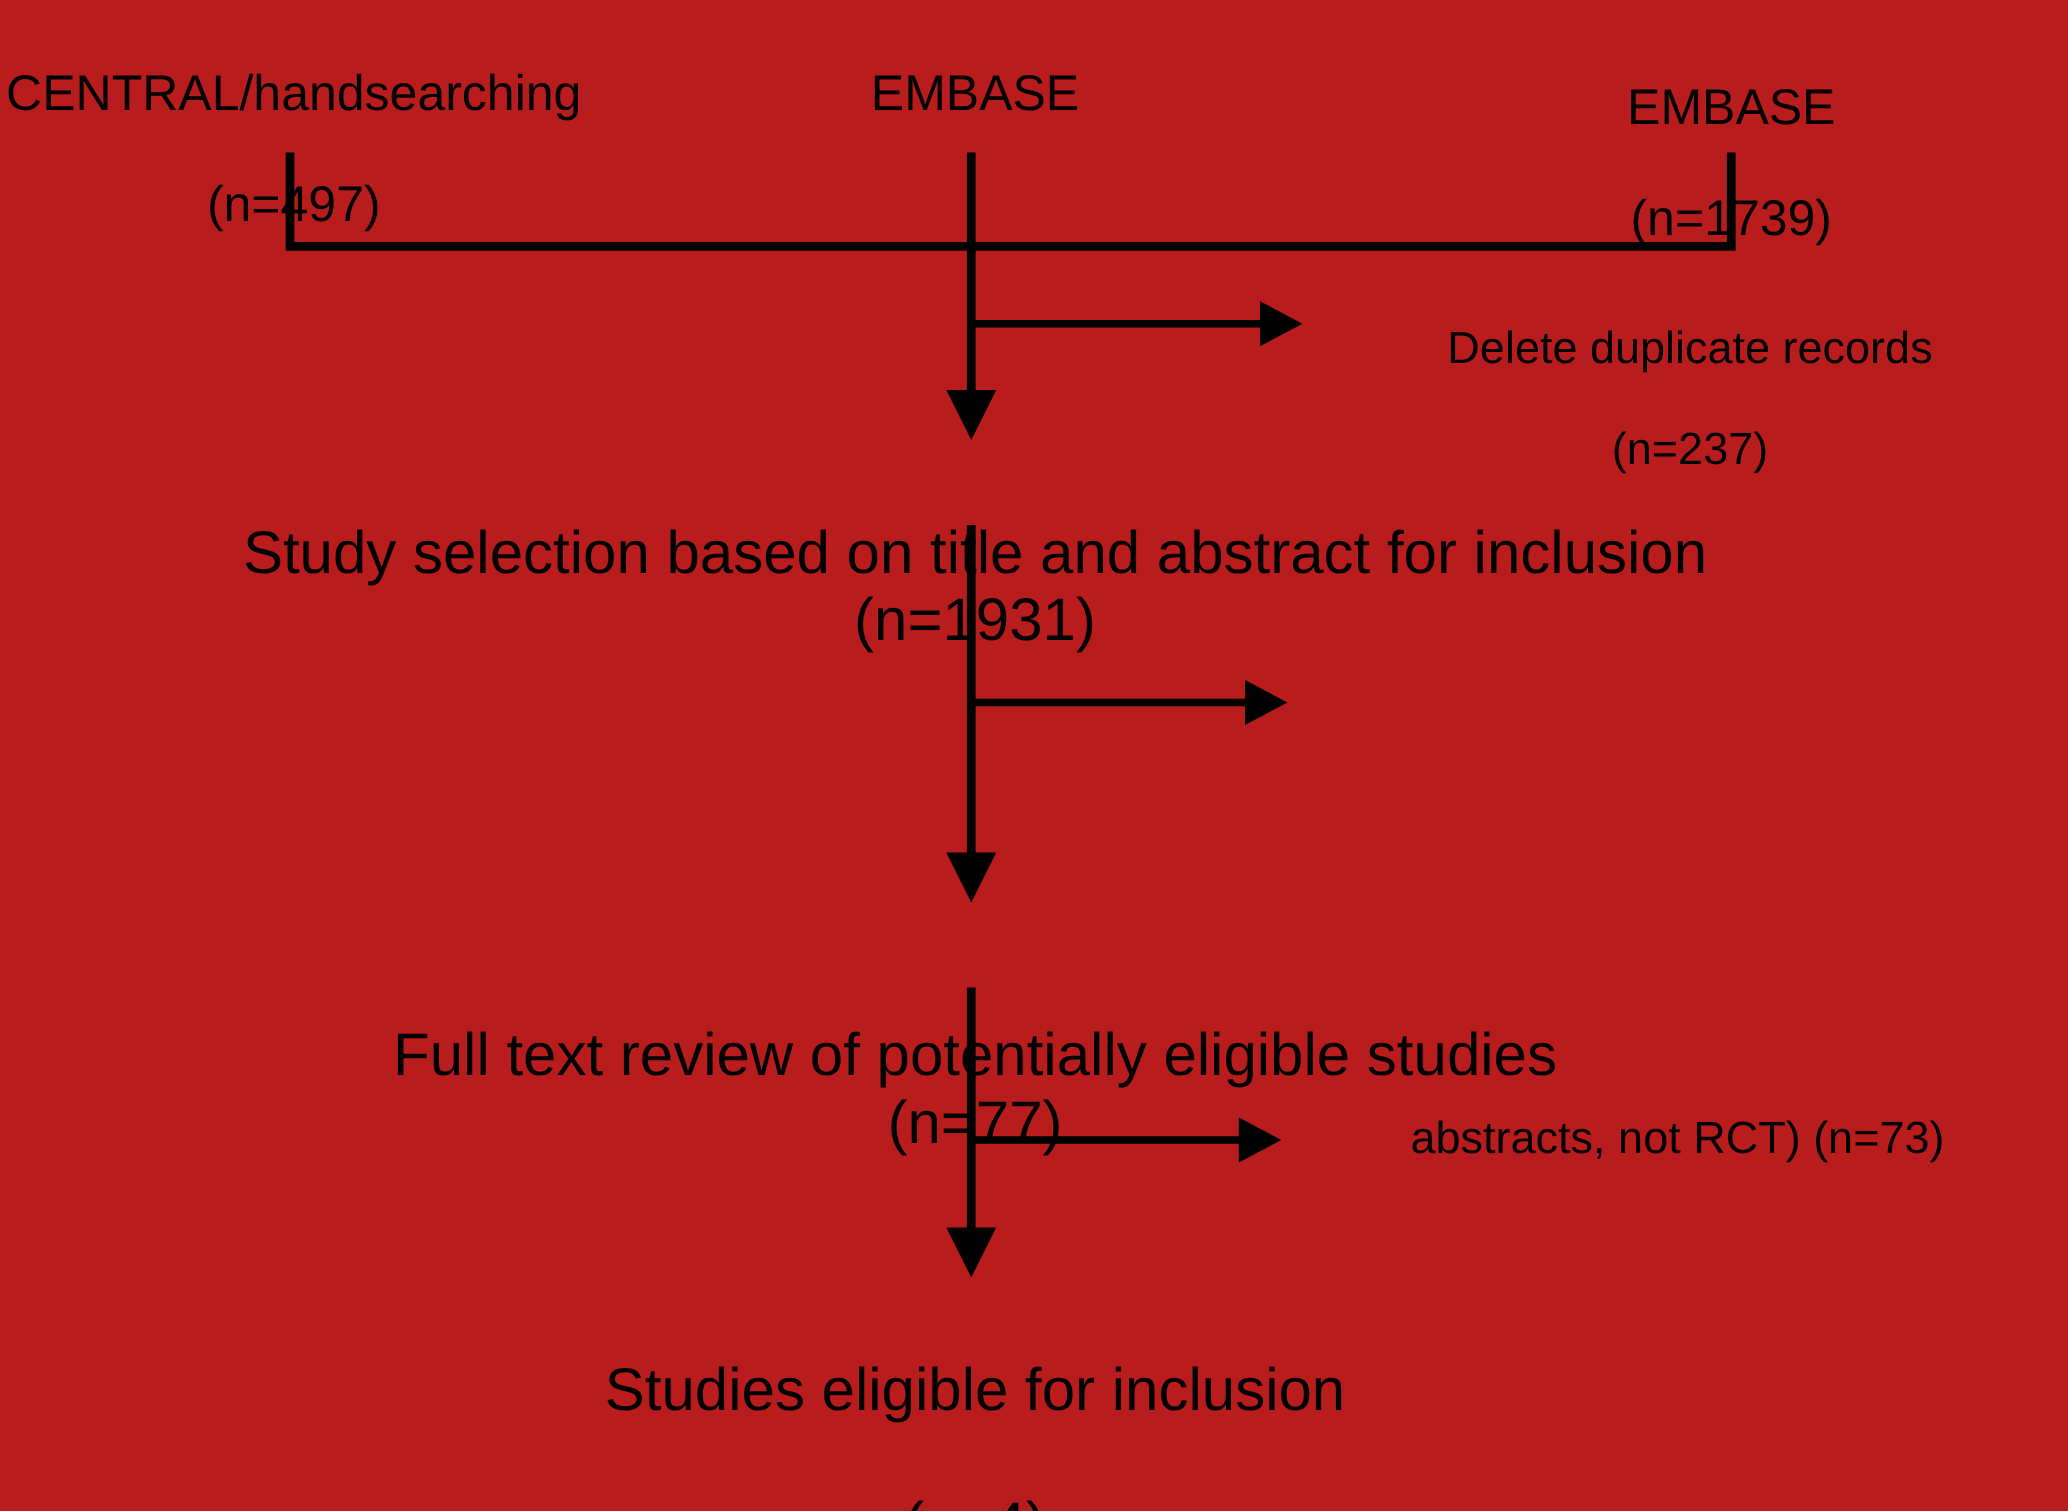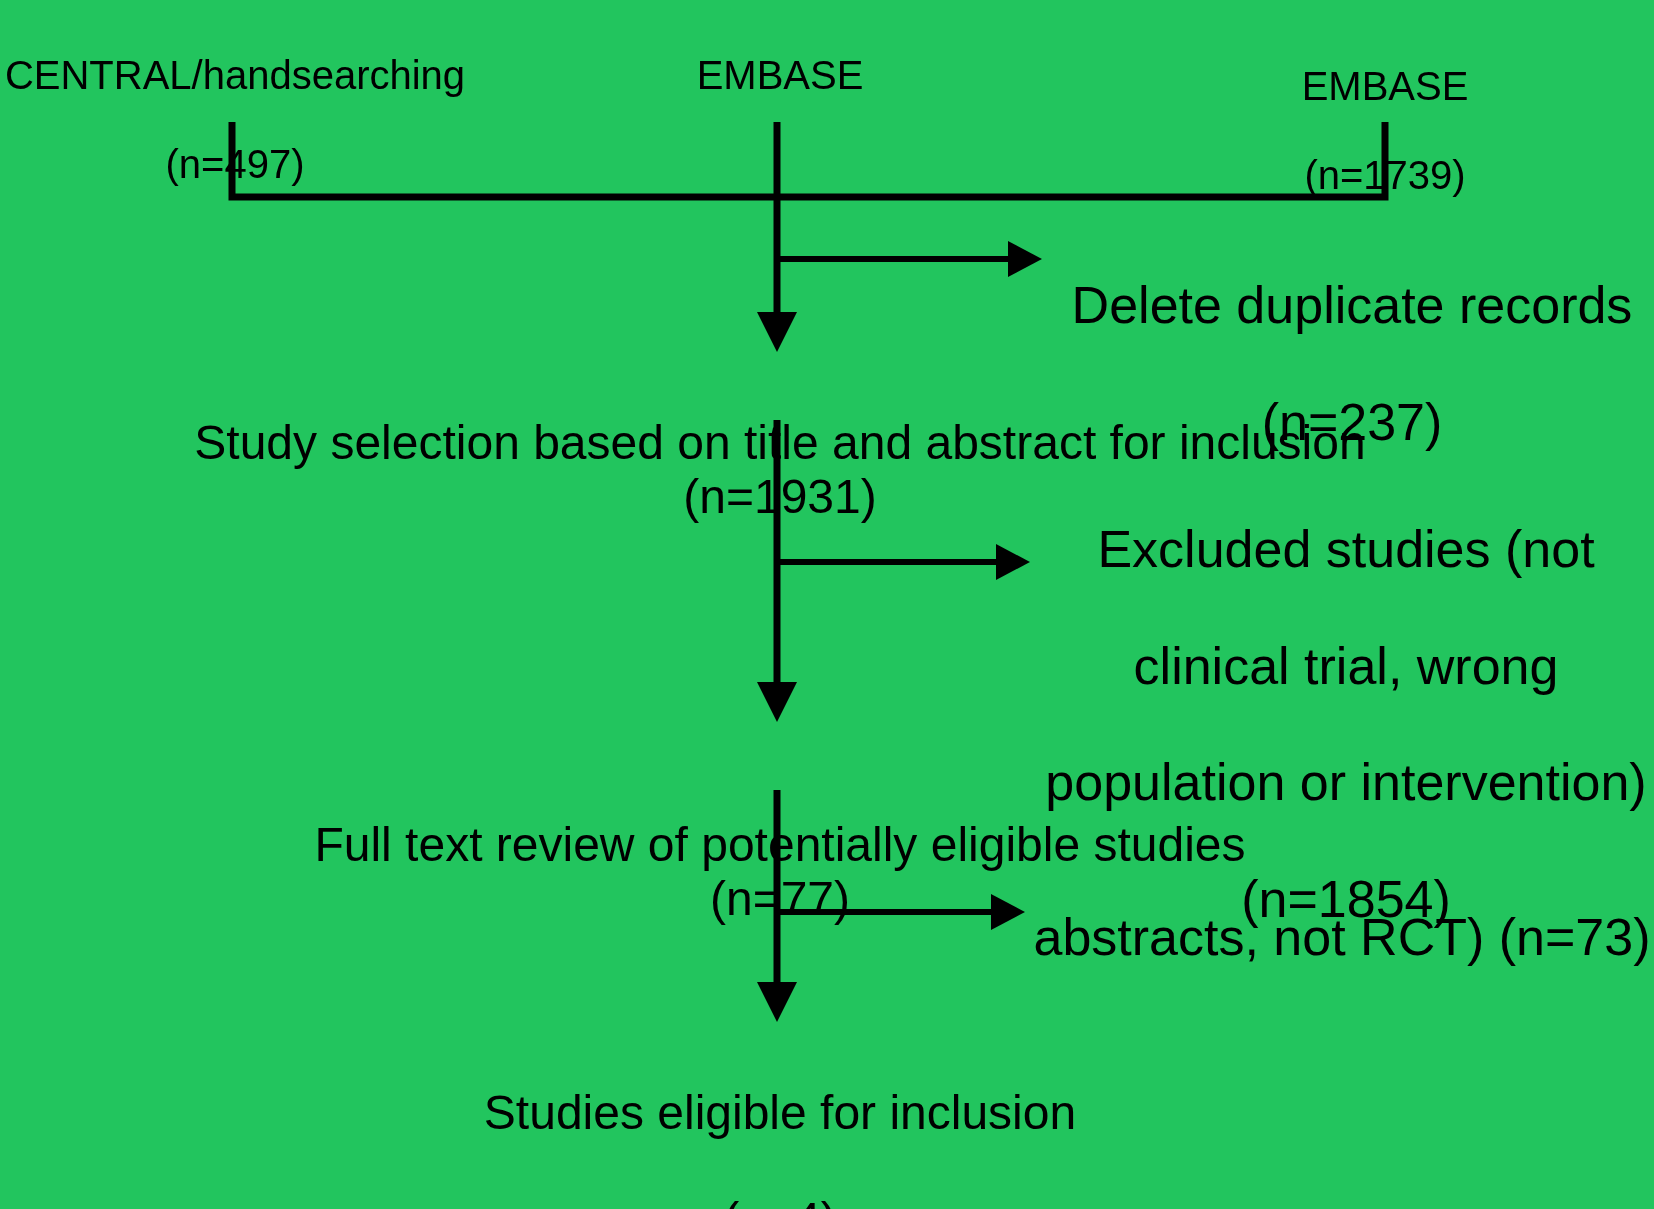--- a/index.html
+++ b/index.html
@@ -9,39 +9,39 @@
     background: #ffffff;
   }
   body {
     font-family: "Liberation Sans", sans-serif;
     color: #000000;
   }
   #flow-root {
     position: relative;
     width: 1654px;
     height: 1209px;
-    background: #22c55e;
+    background: #b91c1c;
     overflow: hidden;
   }
   .node {
     position: absolute;
     text-align: center;
     line-height: 1.12;
     color: #000000;
     white-space: pre-line;
     font-weight: 400;
   }
   .src-node {
     font-size: 40px;
   }
   .stage-node {
     font-size: 48px;
   }
   .side-node {
-    font-size: 52px;
+    font-size: 36px;
     text-align: center;
   }
   svg.connectors {
     position: absolute;
     left: 0;
     top: 0;
     width: 1654px;
     height: 1209px;
     pointer-events: none;
   }
@@ -101,26 +101,20 @@
 
   <div class="node side-node" style="left:1052px; top:218px; width:600px;">
     <div>Delete duplicate records</div>
     <div>(n=237)</div>
   </div>
 
   <div class="node stage-node" style="left:150px; top:362px; width:1260px;">
     <div>Study selection based on title and abstract for inclusion (n=1931)</div>
   </div>
 
-  <div class="node side-node" style="left:1038px; top:462px; width:616px;">
-    <div>Excluded studies (not</div>
-    <div>clinical trial, wrong</div>
-    <div>population or intervention)</div>
-    <div>(n=1854)</div>
-  </div>
 
   <div class="node stage-node" style="left:250px; top:764px; width:1060px;">
     <div>Full text review of potentially eligible studies (n=77)</div>
   </div>
 
   <div class="node side-node" style="left:1030px; top:850px; width:624px;">
     <div>abstracts, not RCT) (n=73)</div>
   </div>
 
   <div class="node stage-node" style="left:300px; top:1032px; width:960px;">

